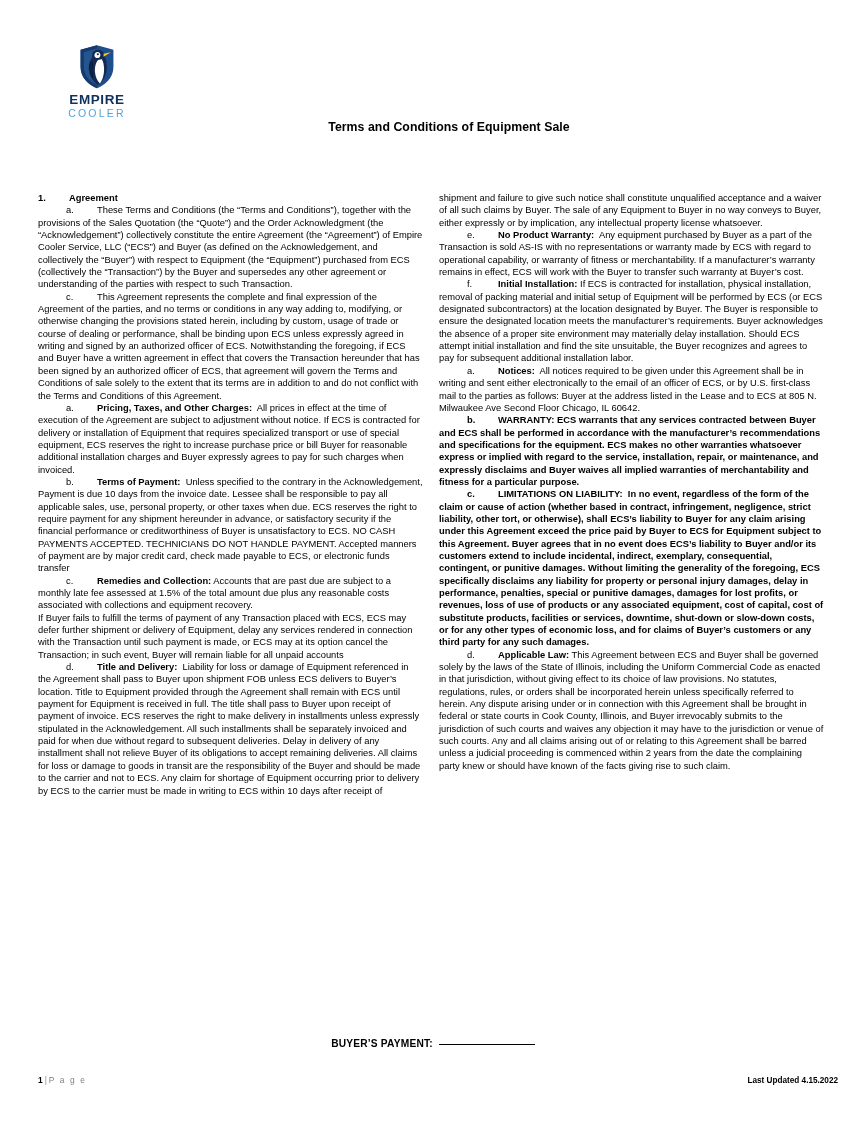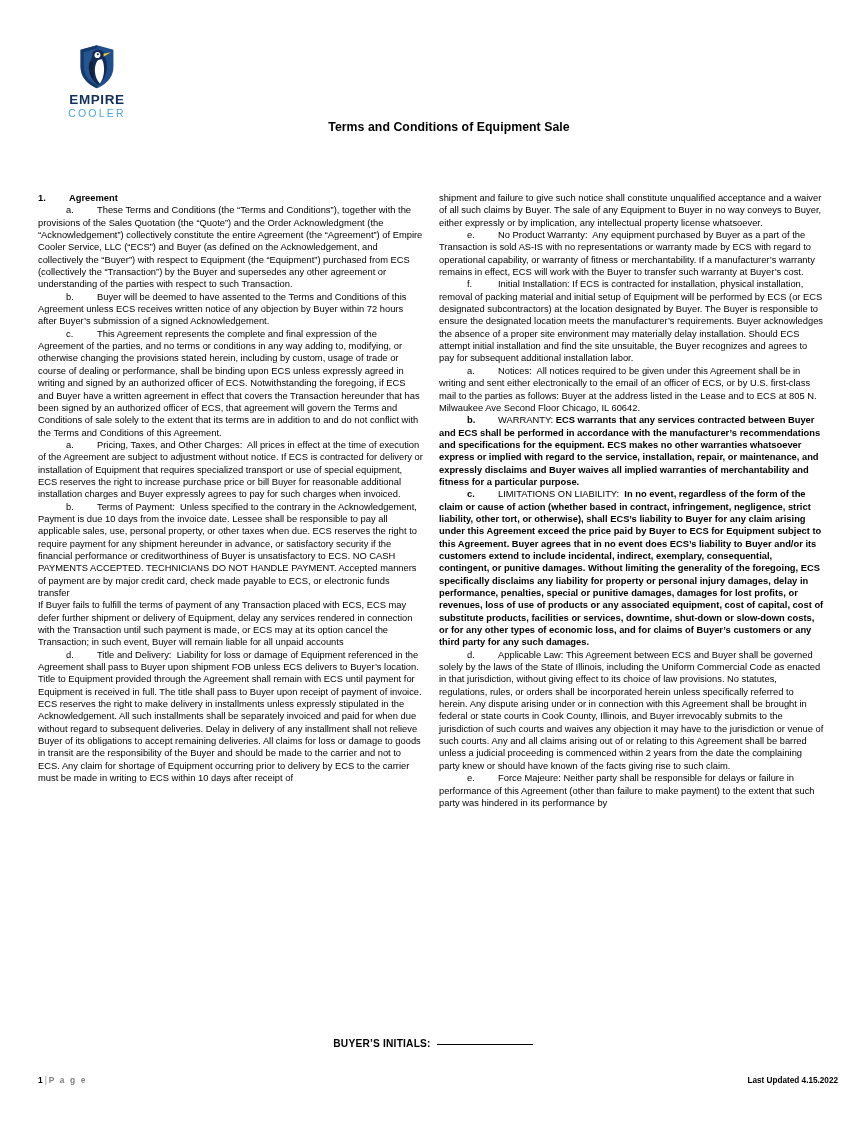--- a/index.html
+++ b/index.html
@@ -117,21 +117,21 @@
   }
   .p-let .let {
     display: inline-block;
     width: 31px;
     margin-left: 28px;
   }
   .p-cont {           
     text-indent: 0;
   }
   .run-head {
-    font-weight: normal;
+    font-weight: bold;
   }
   .bold-para, .bold-para .let {
     font-weight: bold;
   }
 
   
   .initials-line {
     position: absolute;
     left: 0;
     top: 1038px;
@@ -164,21 +164,21 @@
     color: #000;
   }
   .page-sep {
     color: #8a8a8a;
     margin: 0 2px;
     font-weight: normal;
   }
   .page-word {
     color: #7f7f7f;
     letter-spacing: 1.6px;
-    font-weight: bold;
+    font-weight: normal;
   }
   .last-updated {
     font-weight: bold;
     font-size: 8.2px;
     color: #000;
     margin-top: 8px;
   }
 </style>
 </head>
 <body>
@@ -218,29 +218,29 @@
   </div>
 
   <div class="columns">
 
     <div class="col">
 
       <p class="p-num"><span class="num">1.</span><span>Agreement</span></p>
 
       <p class="p-let"><span class="let">a.</span><span>These Terms and Conditions (the “Terms and Conditions”), together with the provisions of the Sales Quotation (the “Quote”) and the Order Acknowledgment (the “Acknowledgement”) collectively constitute the entire Agreement (the “Agreement”) of Empire Cooler Service, LLC (“ECS”) and Buyer (as defined on the Acknowledgement, and collectively the “Buyer”) with respect to Equipment (the “Equipment”) purchased from ECS (collectively the “Transaction”) by the Buyer and supersedes any other agreement or understanding of the parties with respect to such Transaction.</span></p>
 
-      <p class="p-let"><span class="let">b.</span><span>Buyer will be deemed to have assented to the Terms and Conditions of this Agreement unless ECS receives written notice of any objection by Buyer within 72 hours after Buyer’s submission of a signed Acknowledgement.</span></p>
 
       <p class="p-let"><span class="let">c.</span><span>This Agreement represents the complete and final expression of the Agreement of the parties, and no terms or conditions in any way adding to, modifying, or otherwise changing the provisions stated herein, including by custom, usage of trade or course of dealing or performance, shall be binding upon ECS unless expressly agreed in writing and signed by an authorized officer of ECS.  Notwithstanding the foregoing, if ECS and Buyer have a written agreement in effect that covers the Transaction hereunder that has been signed by an authorized officer of ECS, that agreement will govern the Terms and Conditions of sale solely to the extent that its terms are in addition to and do not conflict with the Terms and Conditions of this Agreement.</span></p>
 
 
       <p class="p-let"><span class="let">a.</span><span class="run-head">Pricing, Taxes, and Other Charges:</span>&nbsp; <span>All prices in effect at the time of execution of the Agreement are subject to adjustment without notice. If ECS is contracted for delivery or installation of Equipment that requires specialized transport or use of special equipment, ECS reserves the right to increase purchase price or bill Buyer for reasonable additional installation charges and Buyer expressly agrees to pay for such charges when invoiced.</span></p>
 
       <p class="p-let"><span class="let">b.</span><span class="run-head">Terms of Payment:</span>&nbsp; <span>Unless specified to the contrary in the Acknowledgement, Payment is due 10 days from the invoice date. Lessee shall be responsible to pay all applicable sales, use, personal property, or other taxes when due. ECS reserves the right to require payment for any shipment hereunder in advance, or satisfactory security if the financial performance or creditworthiness of Buyer is unsatisfactory to ECS. NO CASH PAYMENTS ACCEPTED. TECHNICIANS DO NOT HANDLE PAYMENT. Accepted manners of payment are by major credit card, check made payable to ECS, or electronic funds transfer</span></p>
 
+      <p class="p-let"><span class="let">c.</span><span class="run-head">Remedies and Collection:</span> <span>Accounts that are past due are subject to a monthly late fee assessed at 1.5% of the total amount due plus any reasonable costs associated with collections and equipment recovery.</span></p>
 
       <p class="p-cont">If Buyer fails to fulfill the terms of payment of any Transaction placed with ECS, ECS may defer further shipment or delivery of Equipment, delay any services rendered in connection with the Transaction until such payment is made, or ECS may at its option cancel the Transaction; in such event, Buyer will remain liable for all unpaid accounts</p>
 
       <p class="p-let"><span class="let">d.</span><span class="run-head">Title and Delivery:</span>&nbsp; <span>Liability for loss or damage of Equipment referenced in the Agreement shall pass to Buyer upon shipment FOB unless ECS delivers to Buyer’s location. Title to Equipment provided through the Agreement shall remain with ECS until payment for Equipment is received in full. The title shall pass to Buyer upon receipt of payment of invoice. ECS reserves the right to make delivery in installments unless expressly stipulated in the Acknowledgement.  All such installments shall be separately invoiced and paid for when due without regard to subsequent deliveries. Delay in delivery of any installment shall not relieve Buyer of its obligations to accept remaining deliveries.  All claims for loss or damage to goods in transit are the responsibility of the Buyer and should be made to the carrier and not to ECS. Any claim for shortage of Equipment occurring prior to delivery by ECS to the carrier must be made in writing to ECS within 10 days after receipt of</span></p>
 
     </div>
 
     <div class="col">
 
       <p class="p-cont">shipment and failure to give such notice shall constitute unqualified acceptance and a waiver of all such claims by Buyer. The sale of any Equipment to Buyer in no way conveys to Buyer, either expressly or by implication, any intellectual property license whatsoever.</p>
@@ -251,27 +251,26 @@
 
 
       <p class="p-let"><span class="let">a.</span><span class="run-head">Notices:</span>&nbsp; <span>All notices required to be given under this Agreement shall be in writing and sent either electronically to the email of an officer of ECS, or by U.S. first-class mail to the parties as follows: Buyer at the address listed in the Lease and to ECS at 805 N. Milwaukee Ave Second Floor Chicago, IL 60642.</span></p>
 
       <p class="p-let bold-para"><span class="let">b.</span><span class="run-head">WARRANTY:</span> <span>ECS warrants that any services contracted between Buyer and ECS shall be performed in accordance with the manufacturer’s recommendations and specifications for the equipment. ECS makes no other warranties whatsoever express or implied with regard to the service, installation, repair, or maintenance, and expressly disclaims and Buyer waives all implied warranties of merchantability and fitness for a particular purpose.</span></p>
 
       <p class="p-let bold-para"><span class="let">c.</span><span class="run-head">LIMITATIONS ON LIABILITY:</span>&nbsp; <span>In no event, regardless of the form of the claim or cause of action (whether based in contract, infringement, negligence, strict liability, other tort, or otherwise), shall ECS’s liability to Buyer for any claim arising under this Agreement exceed the price paid by Buyer to ECS for Equipment subject to this Agreement.  Buyer agrees that in no event does ECS’s liability to Buyer and/or its customers extend to include incidental, indirect, exemplary, consequential, contingent, or punitive damages.  Without limiting the generality of the foregoing, ECS specifically disclaims any liability for property or personal injury damages, delay in performance, penalties, special or punitive damages, damages for lost profits, or revenues, loss of use of products or any associated equipment, cost of capital, cost of substitute products, facilities or services, downtime, shut-down or slow-down costs, or for any other types of economic loss, and for claims of Buyer’s customers or any third party for any such damages.</span></p>
 
       <p class="p-let"><span class="let">d.</span><span class="run-head">Applicable Law:</span> <span>This Agreement between ECS and Buyer shall be governed solely by the laws of the State of Illinois, including the Uniform Commercial Code as enacted in that jurisdiction, without giving effect to its choice of law provisions.  No statutes, regulations, rules, or orders shall be incorporated herein unless specifically referred to herein.  Any dispute arising under or in connection with this Agreement shall be brought in federal or state courts in Cook County, Illinois, and Buyer irrevocably submits to the jurisdiction of such courts and waives any objection it may have to the jurisdiction or venue of such courts.  Any and all claims arising out of or relating to this Agreement shall be barred unless a judicial proceeding is commenced within 2 years from the date the complaining party knew or should have known of the facts giving rise to such claim.</span></p>
 
-      <p class="p-let"><span class="let">e.</span><span class="run-head">Force Majeure:</span> <span>Neither party shall be responsible for delays or failure in performance of this Agreement (other than failure to make payment) to the extent that such party was hindered in its performance by</span></p>
 
     </div>
   </div>
 
   <div class="initials-line">
-    <span>BUYER’S INITIALS:</span><span class="initials-rule"></span>
+    <span>BUYER’S PAYMENT:</span><span class="initials-rule"></span>
   </div>
 
   <div class="footer">
     <div><span class="page-num">1</span><span class="page-sep">|</span><span class="page-word">P a g e</span></div>
     <div class="last-updated">Last Updated 4.15.2022</div>
   </div>
 
 </div>
 
 </body></html>

